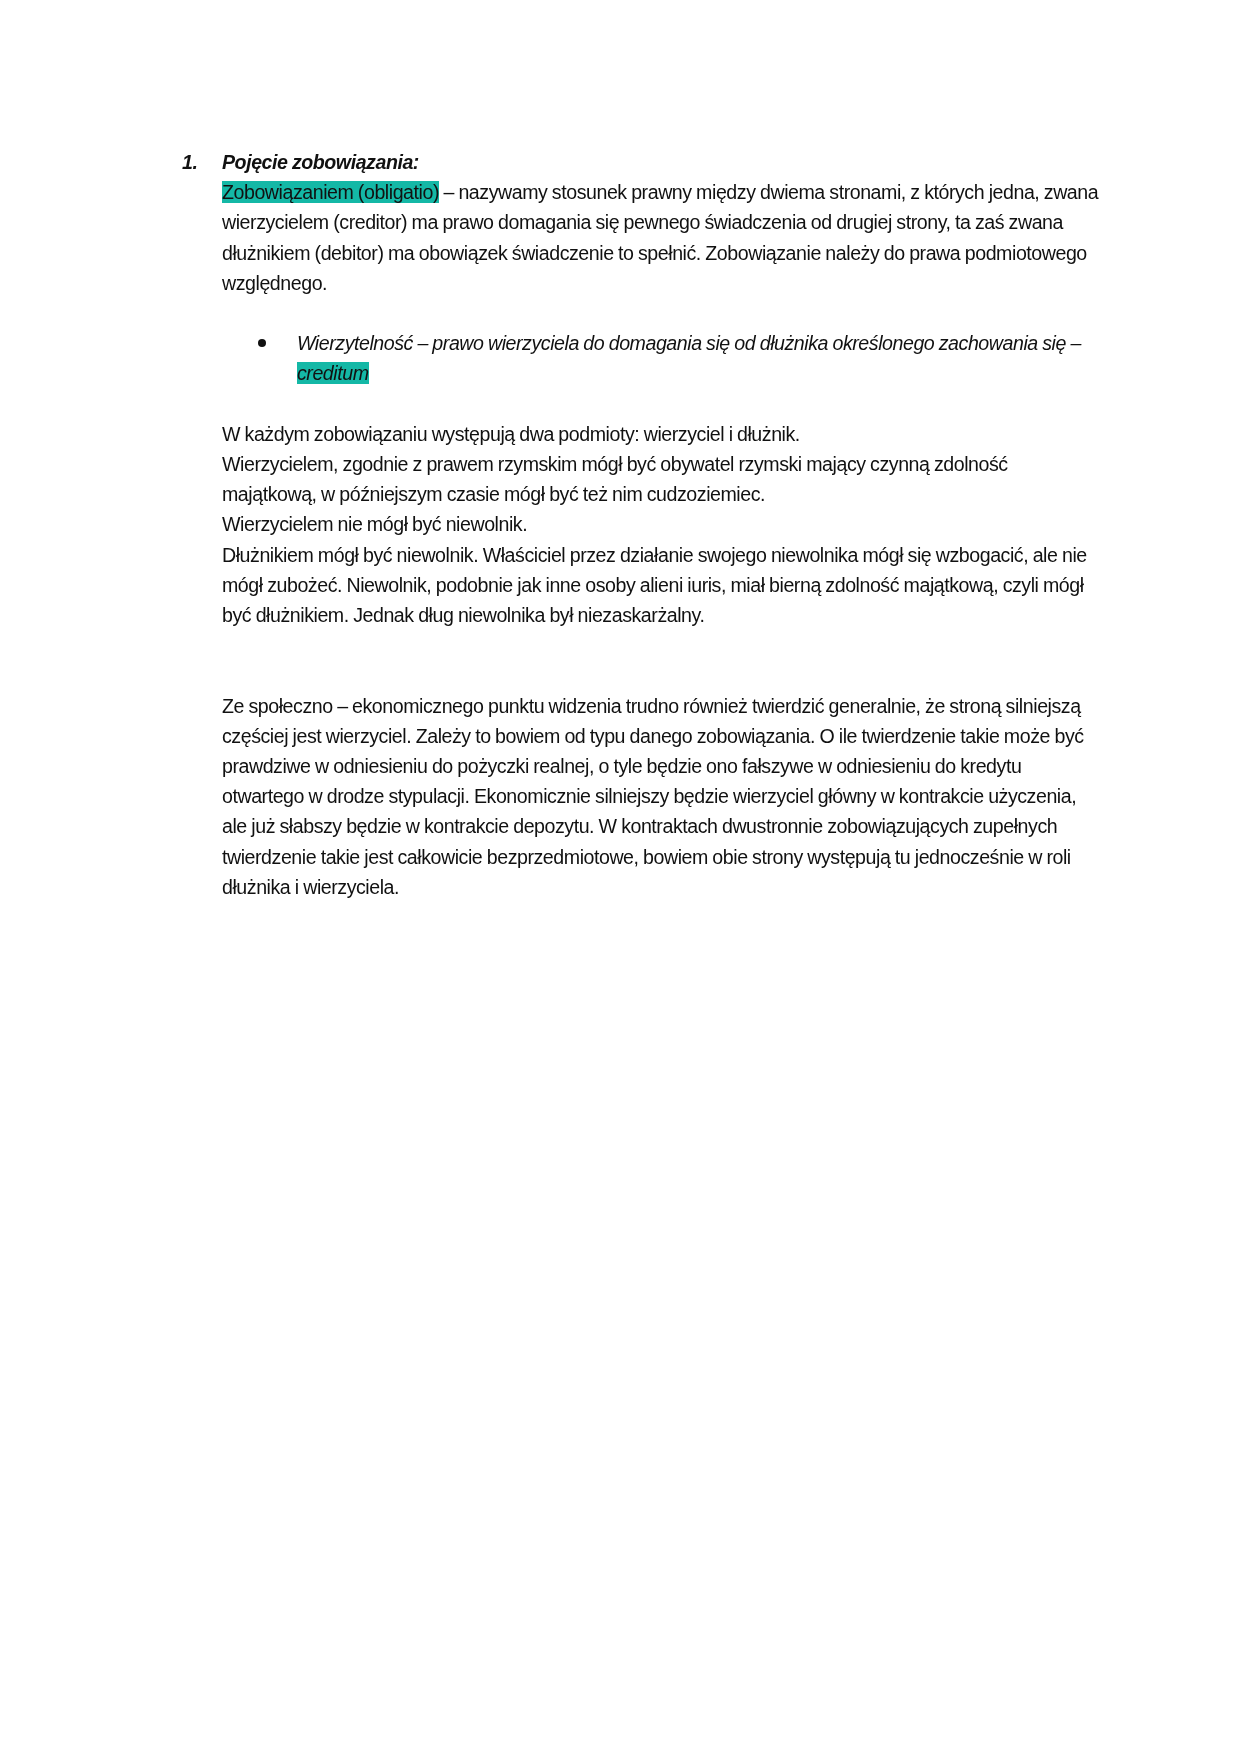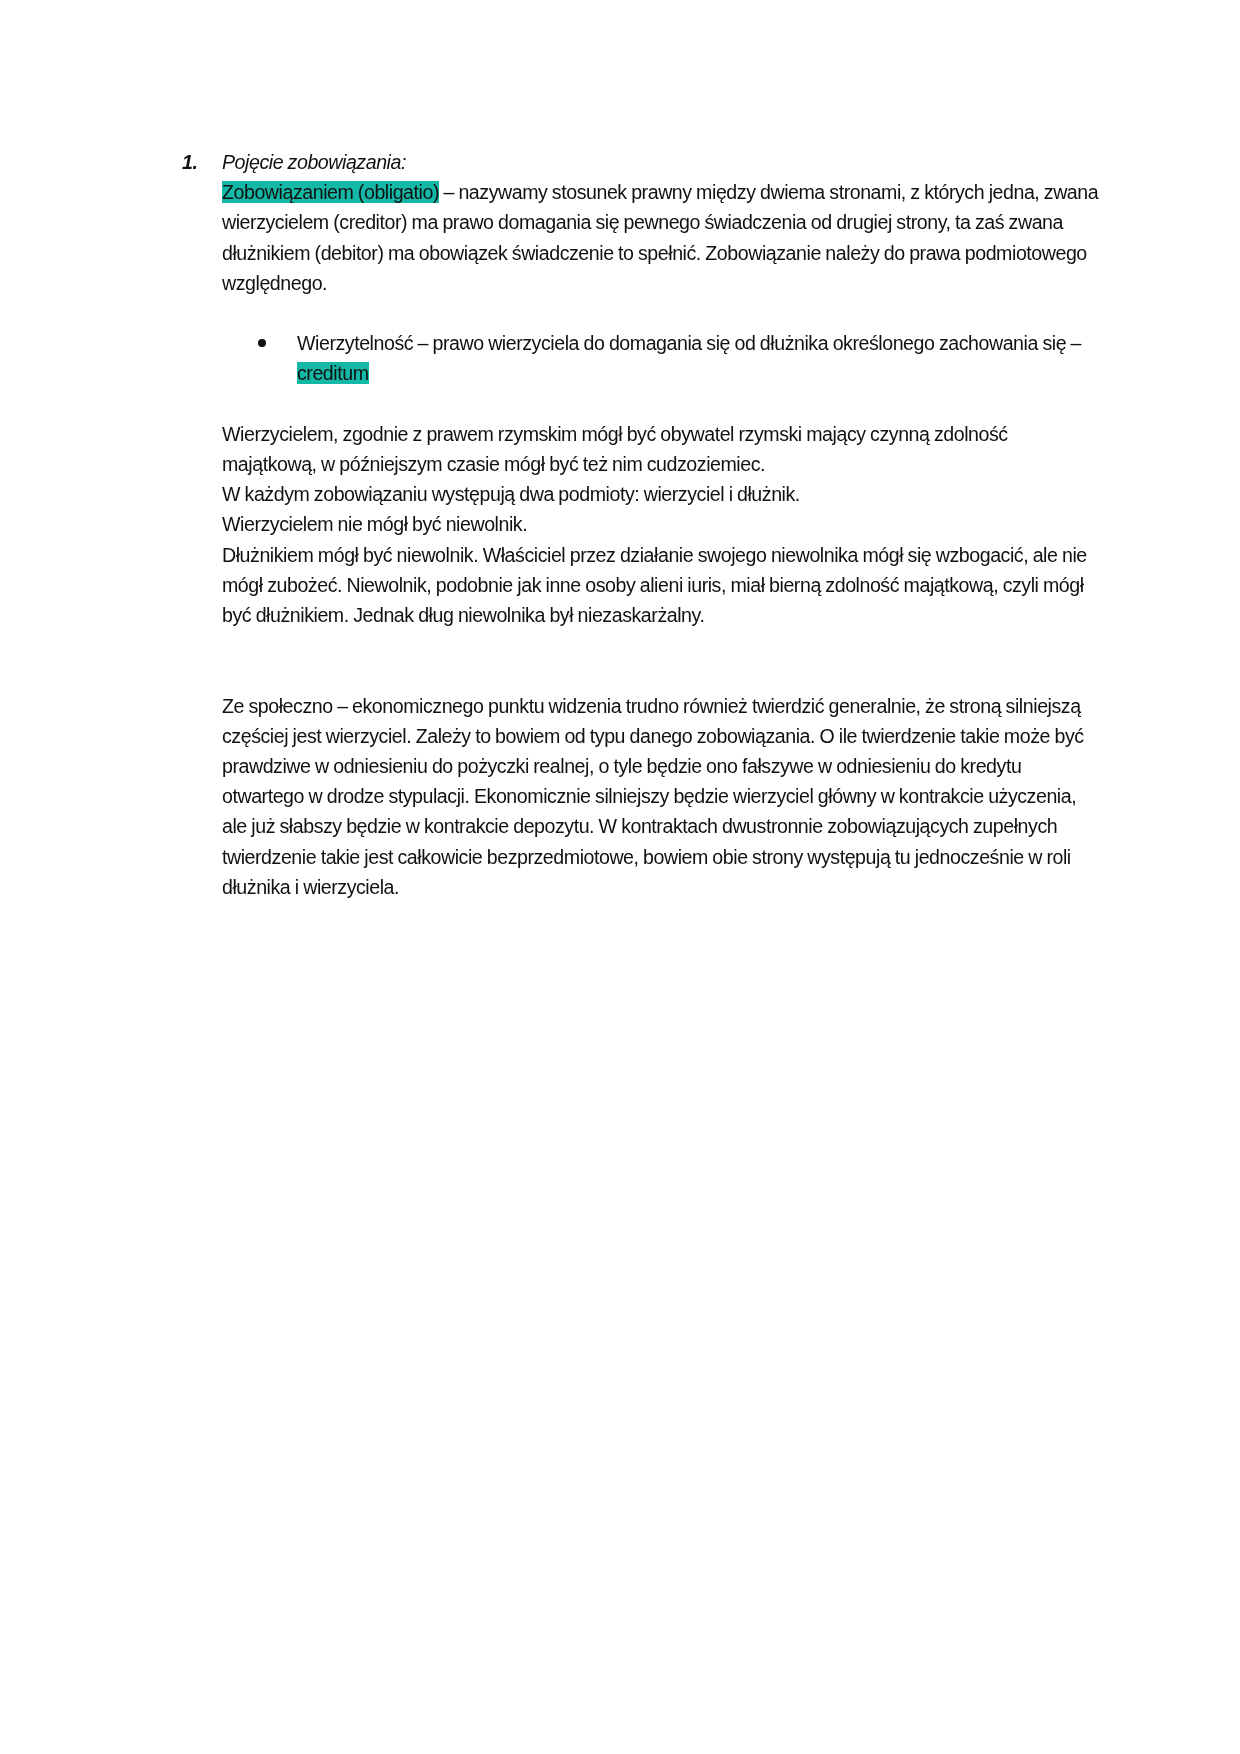--- a/index.html
+++ b/index.html
@@ -38,39 +38,40 @@
     height: 30.2px;
   }
   .heading-number {
     position: absolute;
     left: -40px;
     top: 0;
     font-weight: bold;
     font-style: italic;
   }
   .heading-text {
-    font-weight: normal;
+    font-weight: bold;
     font-style: italic;
   }
   .hl {
     background: #14b8a6;
   }
   p {
     margin: 0;
   }
   .gap {
     height: 30.2px;
   }
   ul.bullets {
     list-style: none;
     margin: 0;
     padding: 0 0 0 75px;
   }
   ul.bullets li {
     position: relative;
+    font-style: italic;
   }
   .bullet-dot {
     position: absolute;
     left: -39px;
     top: 11px;
     width: 8px;
     height: 8px;
     border-radius: 50%;
     background: #111111;
   }
@@ -94,22 +95,22 @@
     <ul class="bullets">
       <li>
         <span class="bullet-dot"></span>
         <span>Wierzytelność – prawo wierzyciela do domagania się od dłużnika określonego zachowania się – </span><span class="hl">creditum</span>
       </li>
     </ul>
 
     <div class="gap"></div>
 
     <div>
+      <p>W każdym zobowiązaniu występują dwa podmioty:  wierzyciel i dłużnik.</p>
       <p>Wierzycielem, zgodnie z prawem rzymskim mógł być obywatel rzymski mający czynną zdolność majątkową, w późniejszym czasie mógł być też nim cudzoziemiec.</p>
-      <p>W każdym zobowiązaniu występują dwa podmioty:  wierzyciel i dłużnik.</p>
       <p>Wierzycielem nie mógł być niewolnik.</p>
       <p>Dłużnikiem mógł być niewolnik. Właściciel przez działanie swojego niewolnika mógł się wzbogacić, ale nie mógł zubożeć. Niewolnik, podobnie jak inne osoby alieni iuris, miał bierną zdolność majątkową, czyli mógł być dłużnikiem. Jednak dług niewolnika był niezaskarżalny.</p>
     </div>
 
     <div class="gap"></div>
 
 
     <div class="gap"></div>
 
     <div>

